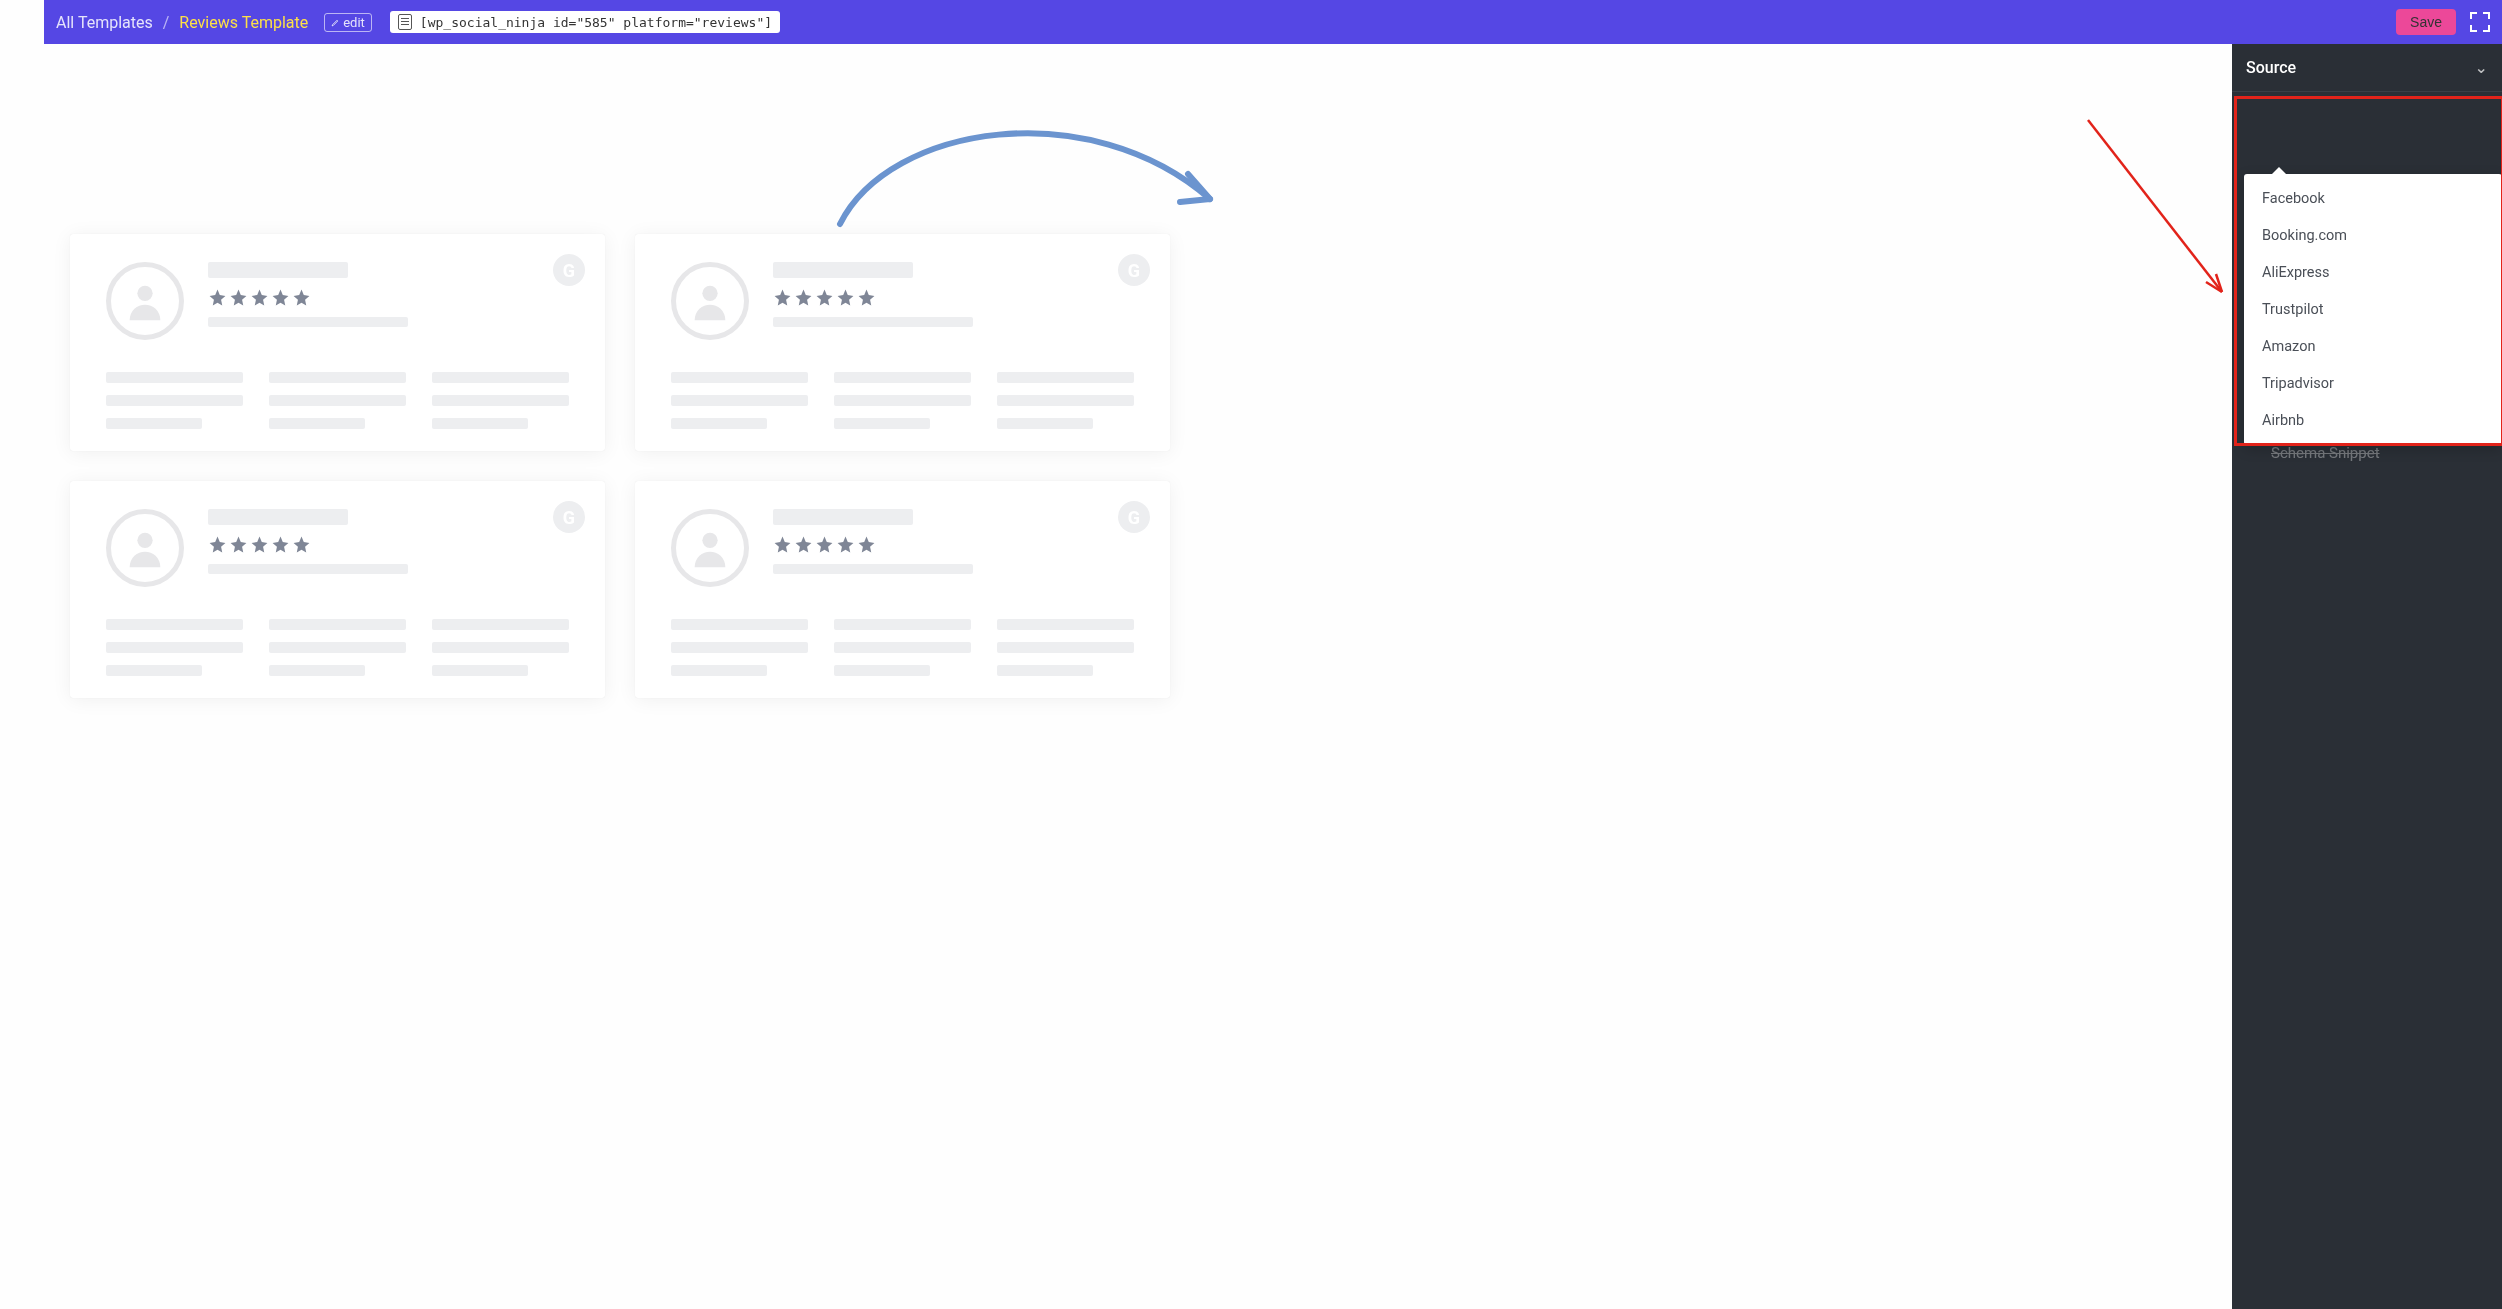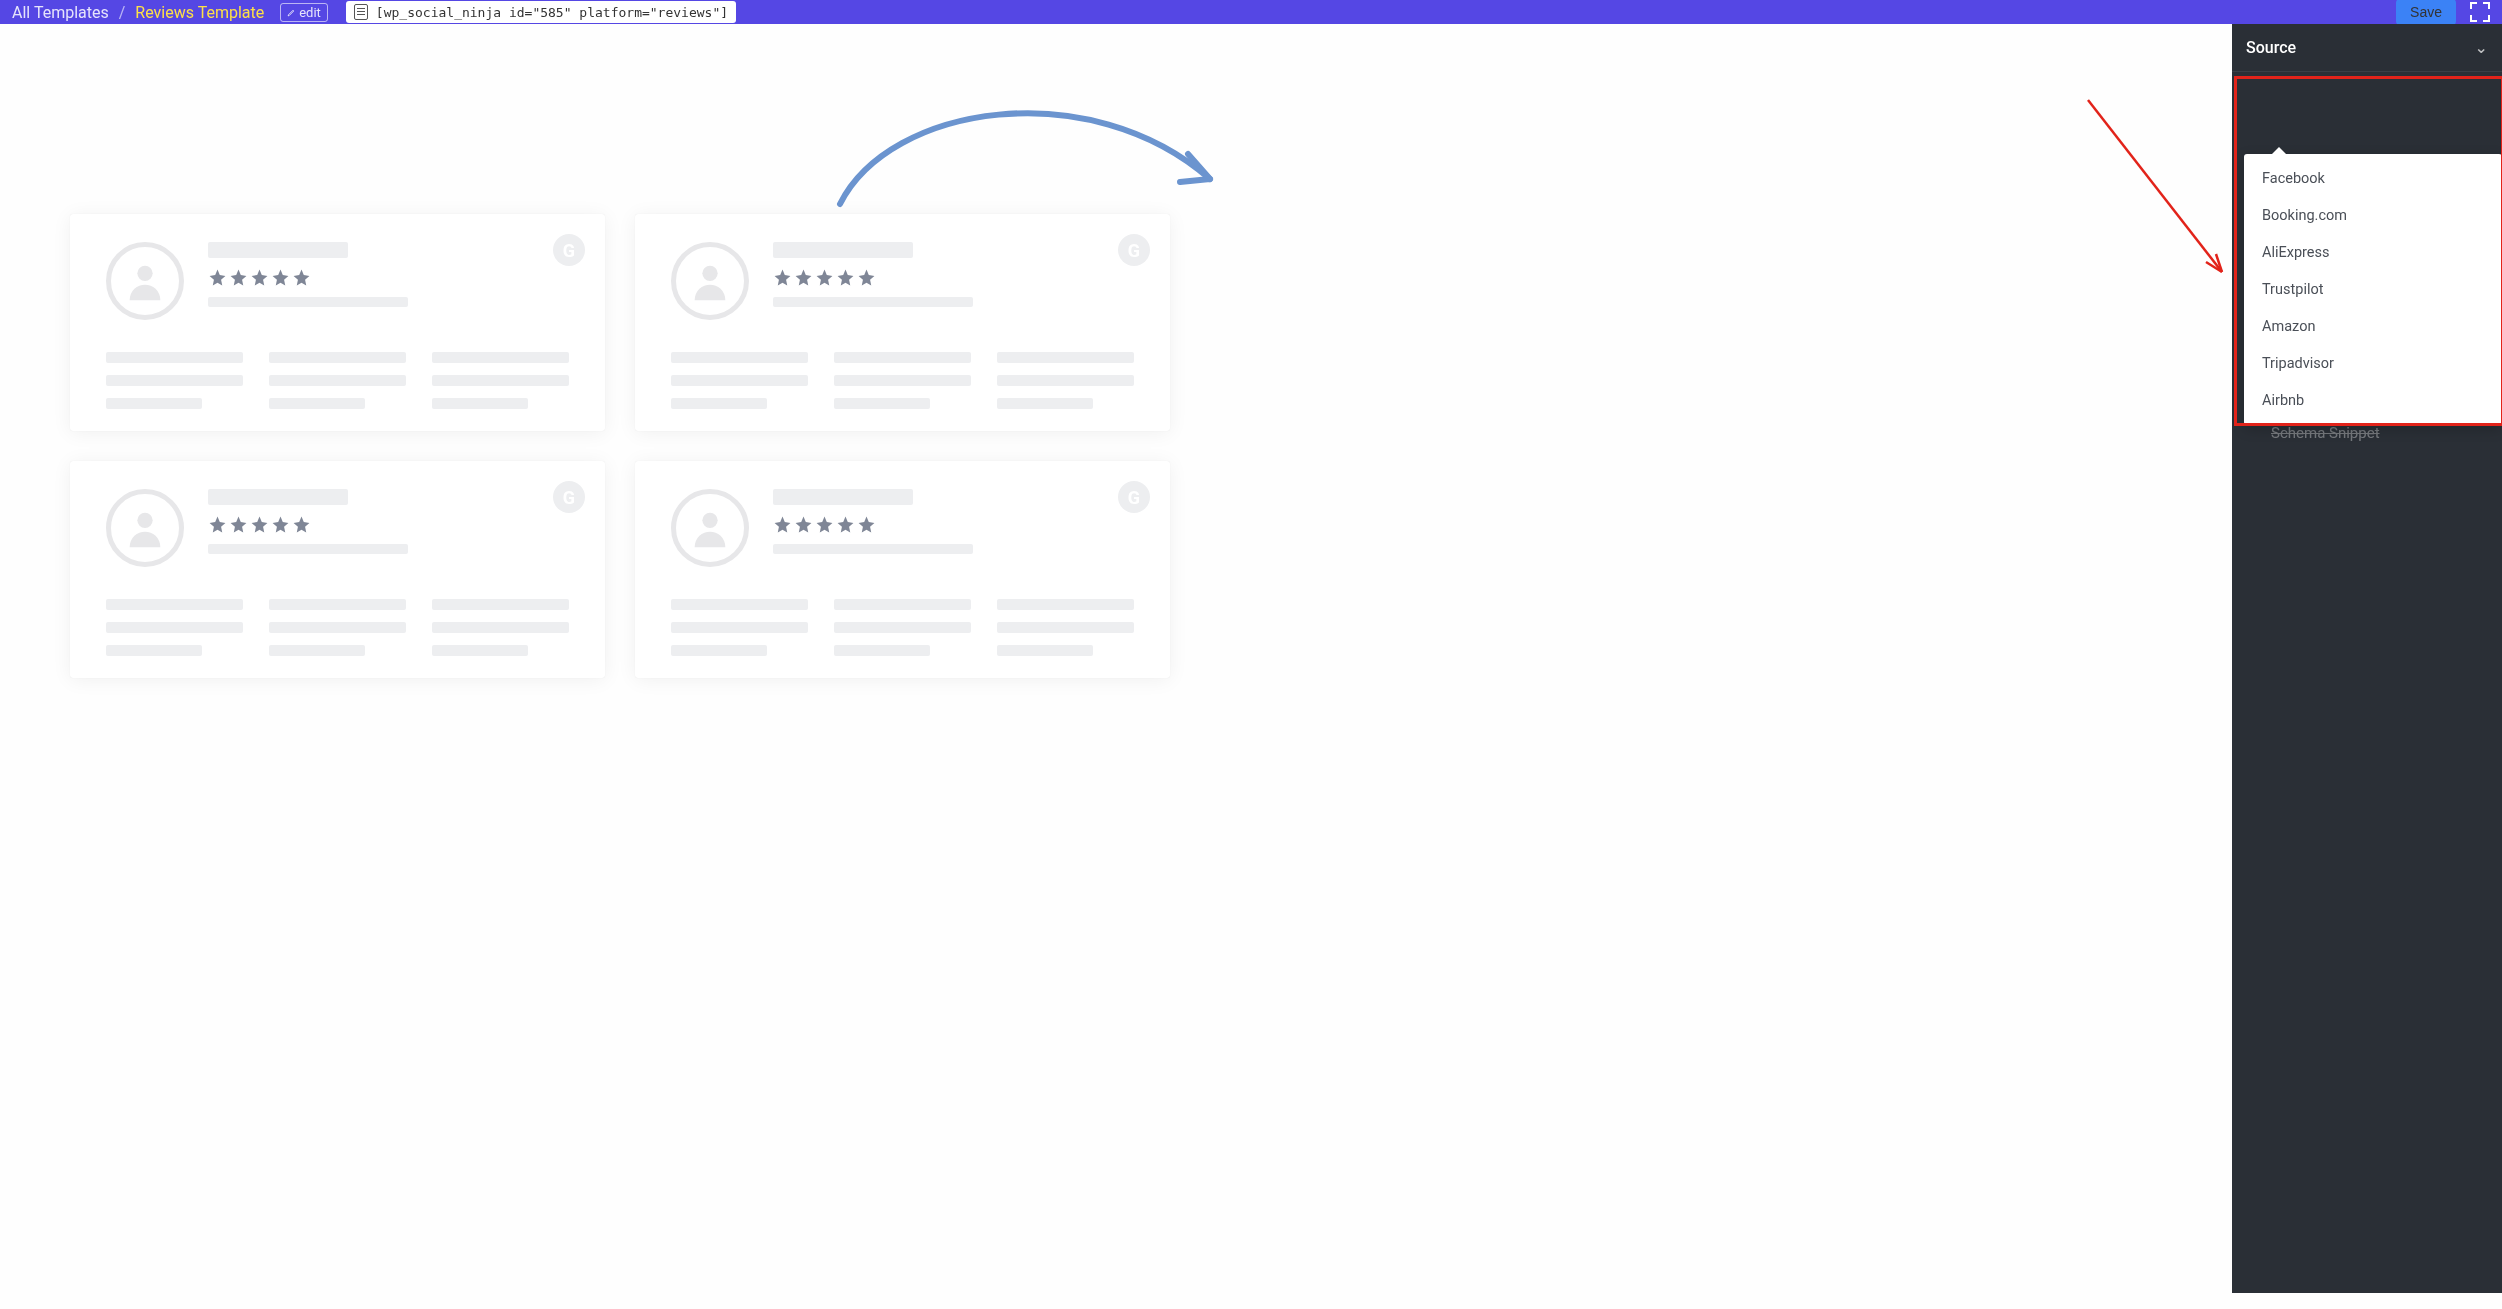--- a/index.html
+++ b/index.html
@@ -1,27 +1,27 @@
 <!DOCTYPE html>
 <html><head>
 <meta charset="utf-8">
 <style>
 * { margin: 0; padding: 0; box-sizing: border-box; }
 body { font-family: -apple-system, BlinkMacSystemFont, "Segoe UI", Roboto, sans-serif; background: #fefefe; overflow: hidden; }
 
-.topbar { background: #5547e4; height: 24px; display: flex; align-items: center; padding: 0 12px; color: #fff; font-size: 16px; }
+.topbar { background: #5547e4; height: 44px; display: flex; align-items: center; padding: 0 12px; color: #fff; font-size: 16px; margin-left: 44px; }
 .breadcrumb { display: flex; align-items: center; gap: 10px; color: rgba(255,255,255,0.85); }
 .breadcrumb .sep { opacity: 0.7; }
 .breadcrumb .current { color: #fde047; }
 .edit-badge { border: 1px solid rgba(255,255,255,0.6); border-radius: 3px; font-size: 13px; padding: 1px 6px; display: inline-flex; align-items: center; gap: 3px; margin-left: 6px; }
 .shortcode-box { background: #fff; color: #333; border-radius: 3px; padding: 3px 8px; margin-left: 18px; display: flex; align-items: center; gap: 8px; font-family: "Menlo", "Consolas", monospace; font-size: 13px; }
 .shortcode-box .doc-icon { width: 14px; height: 16px; border: 1.2px solid #555; border-radius: 2px; position: relative; }
 .shortcode-box .doc-icon::before { content:""; position:absolute; left:2px; top:3px; right:2px; height:1px; background:#555; box-shadow: 0 3px 0 #555, 0 6px 0 #555; }
 .spacer { flex: 1; }
-.save-btn { background: #3b82f6; color: #333; border: none; border-radius: 4px; padding: 5px 14px; font-size: 14px; font-weight: 500; cursor: pointer; }
+.save-btn { background: #ec4899; color: #333; border: none; border-radius: 4px; padding: 5px 14px; font-size: 14px; font-weight: 500; cursor: pointer; }
 .fullscreen-icon { margin-left: 14px; width: 20px; height: 20px; position: relative; }
 .fullscreen-icon span { position: absolute; width: 7px; height: 7px; border: 2px solid #fff; }
 .fullscreen-icon .tl { top:0; left:0; border-right:none; border-bottom:none; }
 .fullscreen-icon .tr { top:0; right:0; border-left:none; border-bottom:none; }
 .fullscreen-icon .bl { bottom:0; left:0; border-right:none; border-top:none; }
 .fullscreen-icon .br { bottom:0; right:0; border-left:none; border-top:none; }
 
 .workspace { display: flex; height: calc(100vh - 40px); }
 .canvas { flex: 1; background: #fefefe; position: relative; overflow: auto; padding: 0; }
 .annotation { position: absolute; top: 60px; left: 750px; width: 450px; pointer-events: none; }

